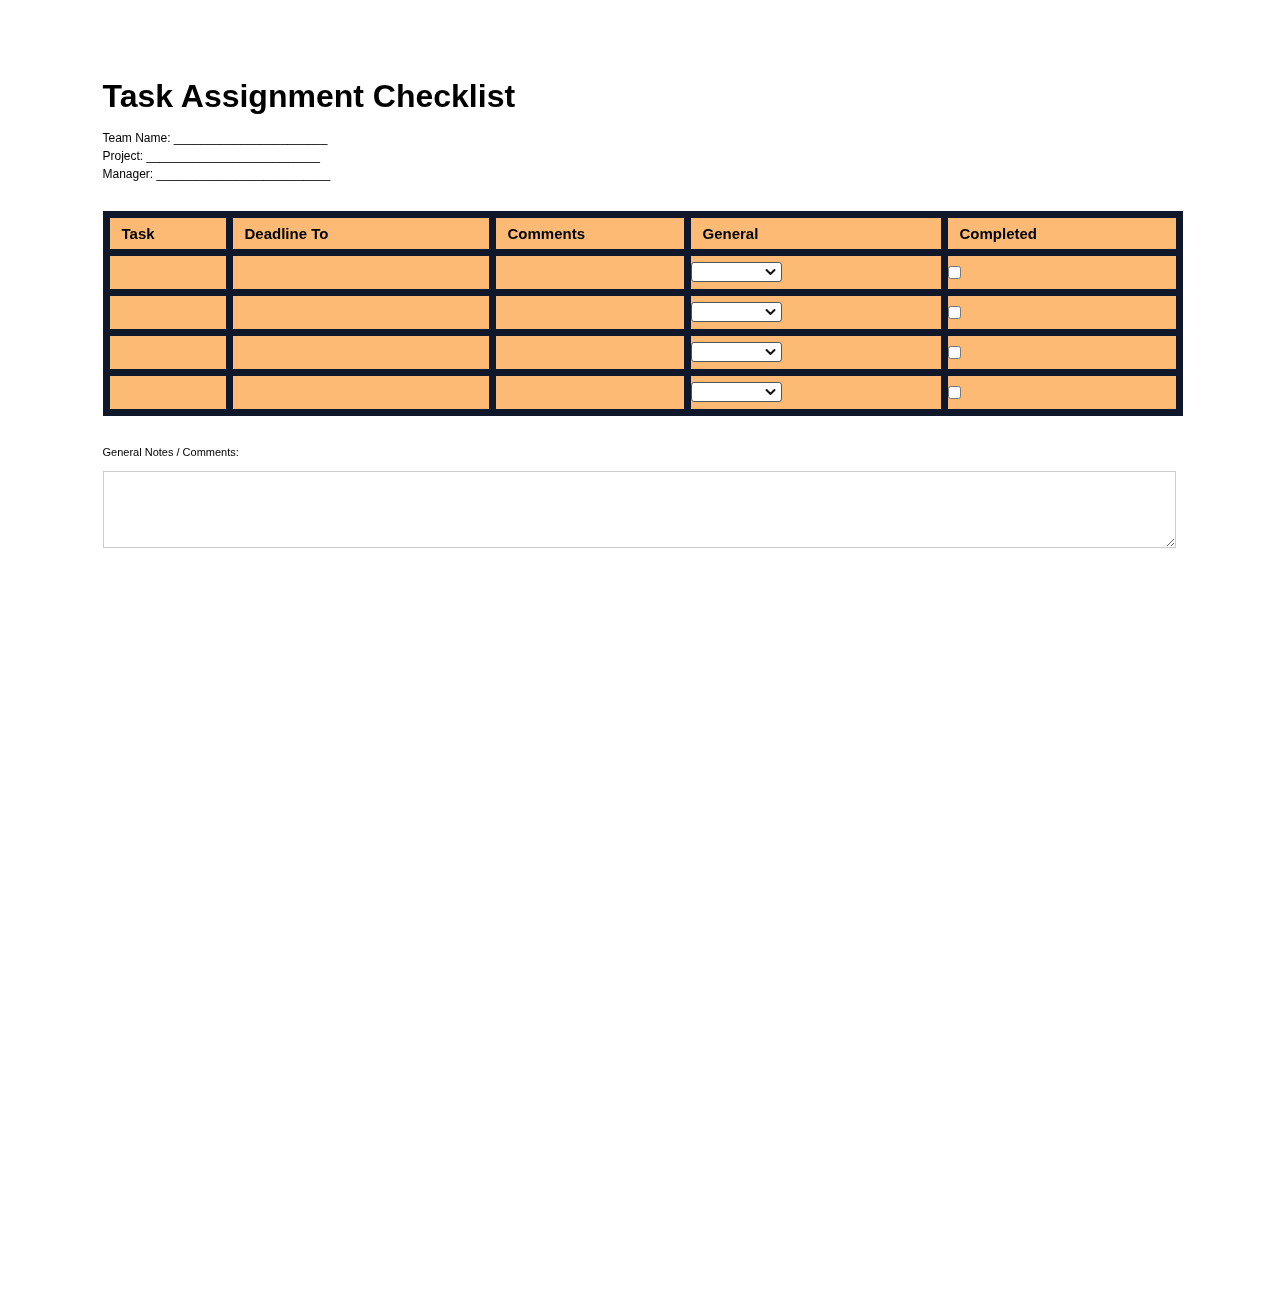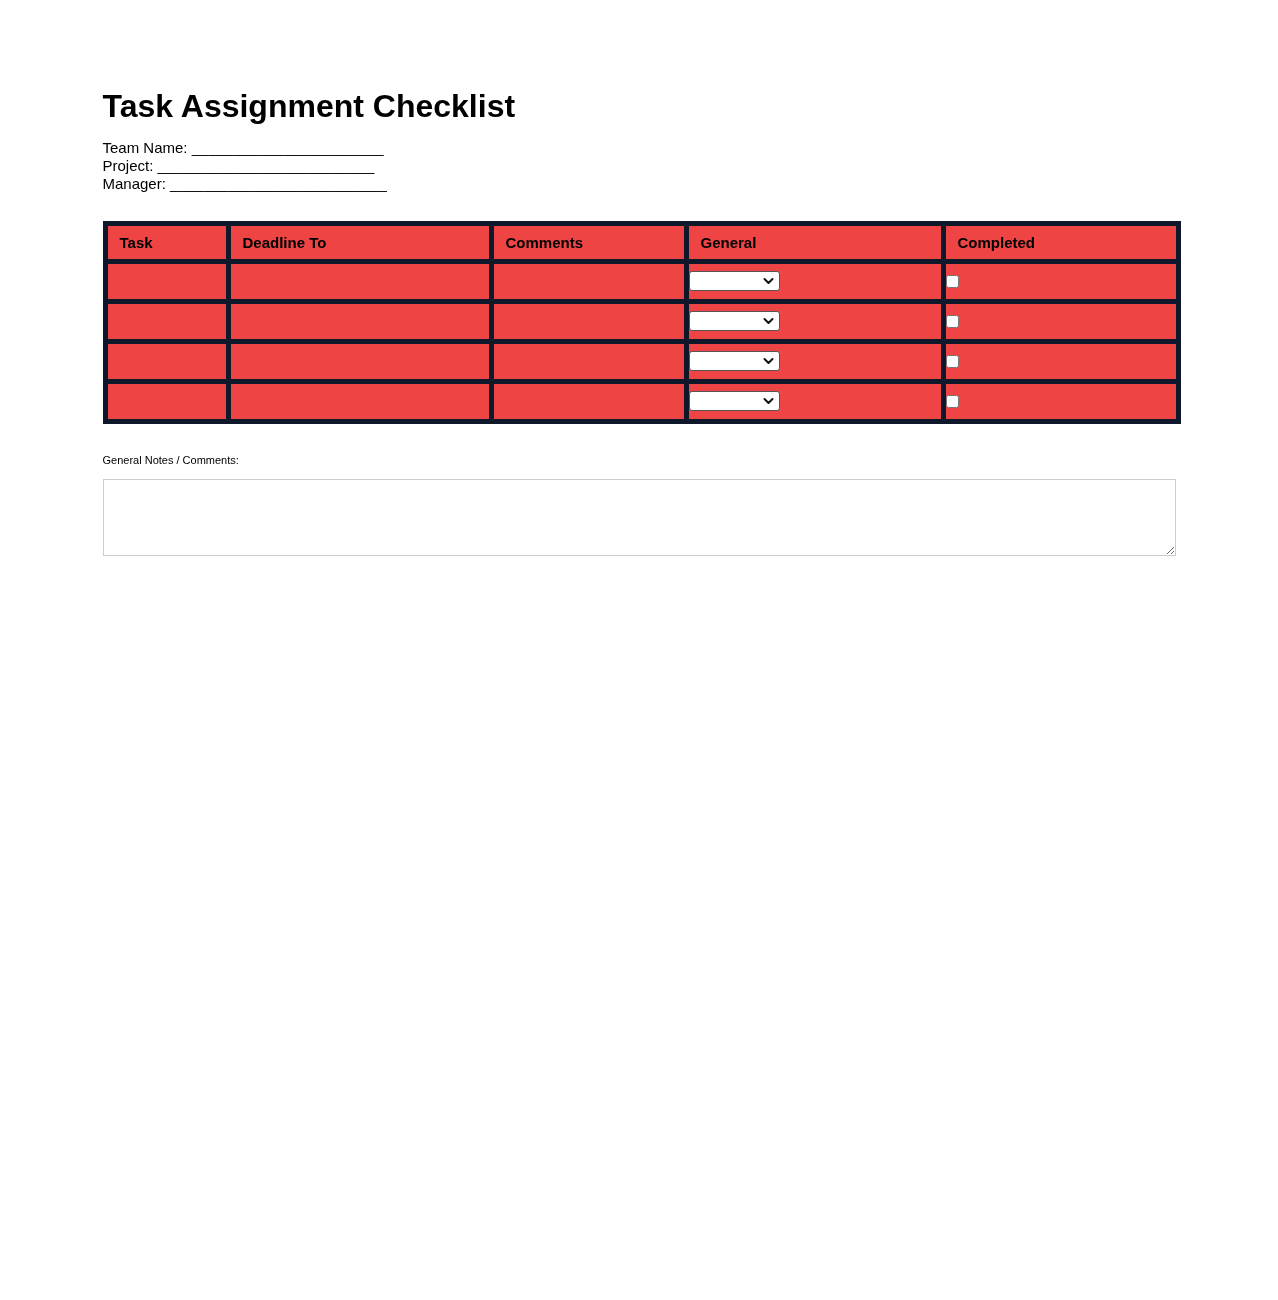--- a/index.html
+++ b/index.html
@@ -5,45 +5,45 @@
   * { box-sizing: border-box; }
   html, body {
     margin: 0; padding: 0;
     background: #ffffff;
     font-family: "Liberation Sans", sans-serif;
     color: #000;
   }
   body { width: 1278px; min-height: 1300px; }
   .container {
     width: 1073px;
-    margin: 16px auto;
+    margin: 6px auto;
     padding-top: 72px;
   }
   h1.page-title {
     margin: 0 0 14px 0;
     font-size: 32px;
     line-height: 1.15;
     font-weight: 700;
   }
-  .info-lines { font-size: 15px; line-height: 18px; }
+  .info-lines { font-size: 12px; line-height: 18px; }
   .info-line { white-space: pre; }
   table.task-table {
     border-collapse: collapse;
     table-layout: fixed;
     width: 1073px;
     margin-top: 28px;
   }
   table.task-table col.c-task      { width: 123px; }
   table.task-table col.c-assigned  { width: 263px; }
   table.task-table col.c-deadline  { width: 195px; }
   table.task-table col.c-status    { width: 257px; }
   table.task-table col.c-completed { width: 235px; }
   table.task-table th, table.task-table td {
-    border: 5px solid #0f172a;
-    background: #ef4444;
+    border: 7px solid #0f172a;
+    background: #fdba74;
   }
   table.task-table th {
     height: 38px;
     padding: 0 12px;
     font-size: 15px;
     font-weight: 700;
     text-align: left;
     vertical-align: middle;
   }
   table.task-table td {

